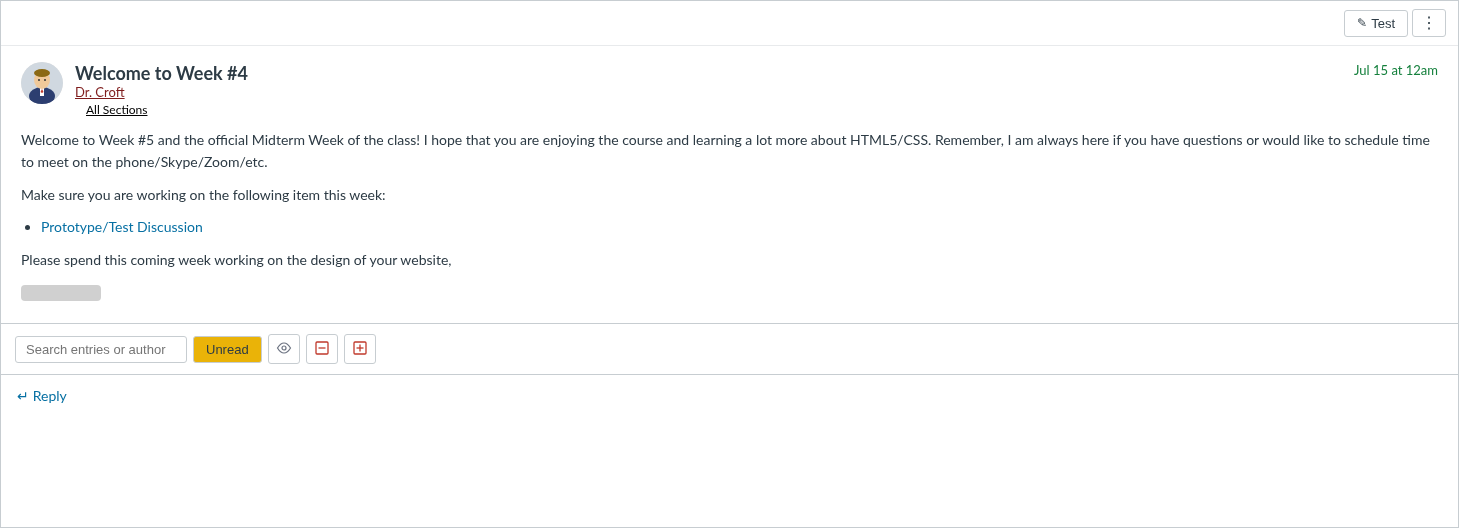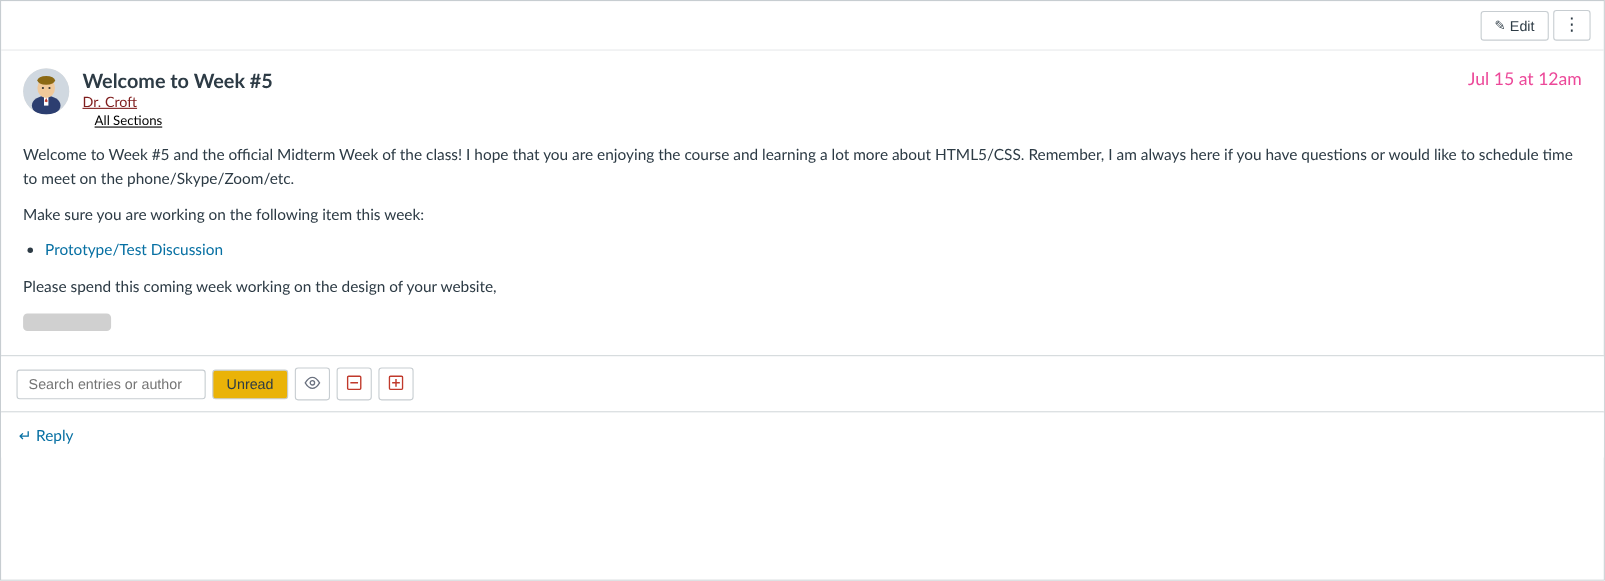--- a/index.html
+++ b/index.html
@@ -109,22 +109,22 @@
     .all-sections {
       font-size: 12px;
       color: #000000;
       text-decoration: underline;
       cursor: pointer;
       margin-top: 2px;
       margin-left: 11px;
     }
 
     .post-timestamp {
-      font-size: 16px;
-      color: #ec4899;
+      font-size: 13px;
+      color: #15803d;
       white-space: nowrap;
     }
 
     .post-body {
       font-size: 14px;
       color: #2d3b45;
       line-height: 1.6;
     }
 
     .post-body p {
@@ -234,21 +234,21 @@
     }
   </style>
 </head>
 <body>
 
 <div class="page-wrapper">
 
   <div class="top-toolbar">
     <button class="edit-button">
       <span style="font-size:12px;">✎</span>
-      <span>Edit</span>
+      <span>Test</span>
     </button>
     <button class="more-button">
       <span>⋮</span>
     </button>
   </div>
 
   <div class="post-area">
     <div class="post-header">
       <div class="post-author-info">
 
@@ -265,21 +265,21 @@
             <ellipse cx="21" cy="18" rx="8" ry="9" fill="#f0c99a"></ellipse>
 
             <ellipse cx="21" cy="11" rx="8" ry="4" fill="#8B6914"></ellipse>
 
             <circle cx="18" cy="18" r="1" fill="#333"></circle>
             <circle cx="24" cy="18" r="1" fill="#333"></circle>
           </svg>
         </div>
 
         <div class="author-details">
-          <span class="post-title">Welcome to Week #5</span>
+          <span class="post-title">Welcome to Week #4</span>
           <span class="author-name">Dr. Croft</span>
           <span class="all-sections">All Sections</span>
         </div>
       </div>
       <span class="post-timestamp">Jul 15 at 12am</span>
     </div>
 
     <div class="post-body">
       <p>Welcome to Week #5 and the official Midterm Week of the class!  I hope that you are enjoying the course and learning a lot more about HTML5/CSS.  Remember, I am always here if you have questions or would like to schedule time to meet on the phone/Skype/Zoom/etc.</p>
       <p>Make sure you are working on the following item this week:</p>

